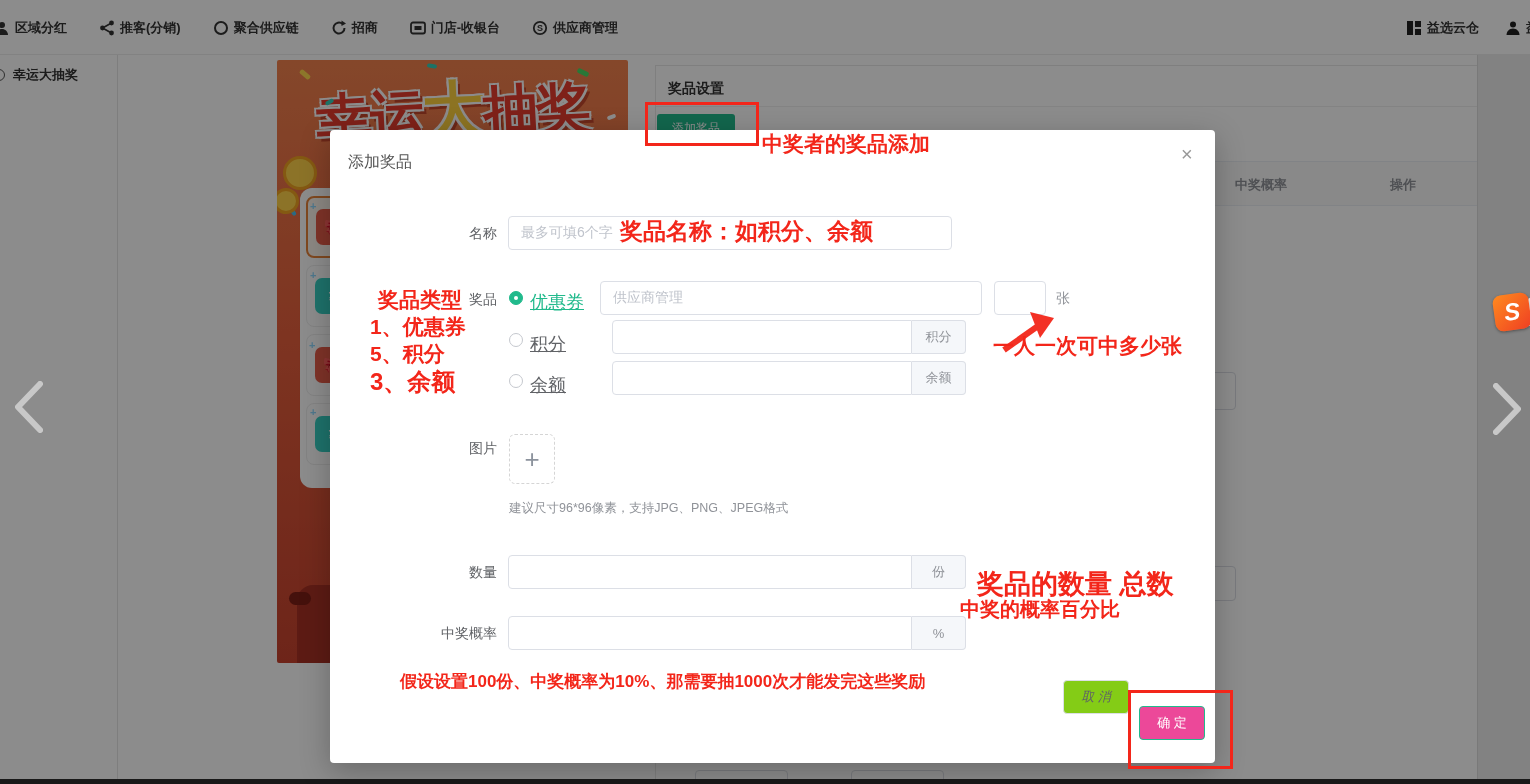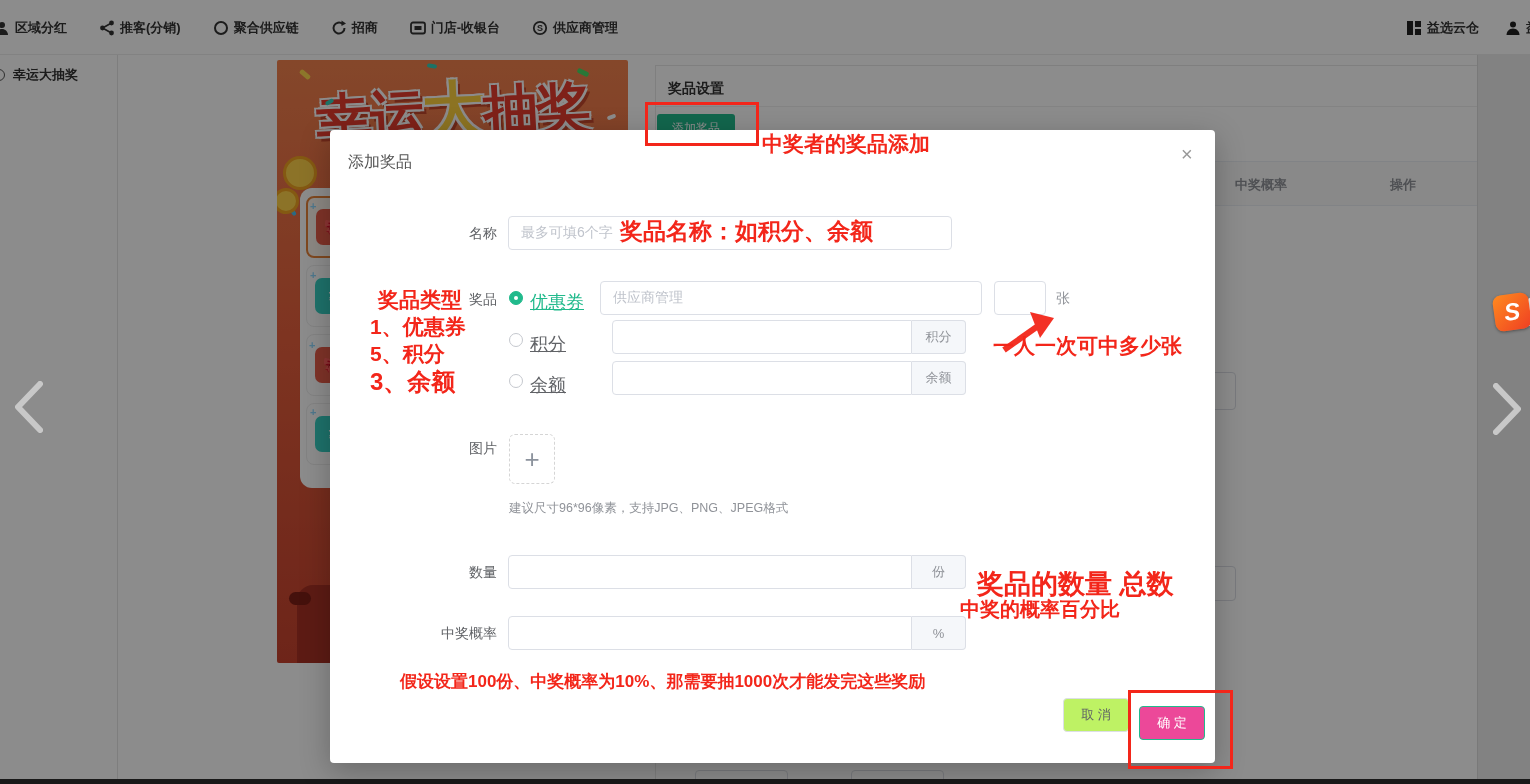--- a/index.html
+++ b/index.html
@@ -68,21 +68,21 @@
   .suffix{position:absolute;width:54px;height:34px;background:#f5f7fa;border:1px solid #dcdfe6;border-left:none;border-radius:0 4px 4px 0;display:flex;align-items:center;justify-content:center;font-size:13px;color:#909399;}
   .radio{position:absolute;width:14px;height:14px;border-radius:50%;border:1px solid #c5c8ce;background:#fff;cursor:pointer;}
   .radio.on{border-color:#21ba8c;background:#21ba8c;}
   .radio.on::after{content:'';position:absolute;left:4px;top:4px;width:4px;height:4px;border-radius:50%;background:#fff;}
   .rlabel{position:absolute;font-size:18px;color:#606266;cursor:pointer;text-decoration:underline;}
   .rlabel.on{color:#21ba8c;}
   .unit{position:absolute;font-size:14px;color:#909399;}
   .upload{position:absolute;left:179px;top:304px;width:46px;height:50px;border:1px dashed #d5d5d5;border-radius:6px;display:flex;align-items:center;justify-content:center;color:#8c939d;font-size:26px;font-weight:300;cursor:pointer;background:#fff;}
   .hint{position:absolute;left:179px;top:370px;font-size:12.5px;color:#909399;}
   .btn{position:absolute;height:34px;border-radius:4px;font-size:13px;display:flex;align-items:center;justify-content:center;cursor:pointer;}
-  .btn.cancel{left:733px;top:568px;width:66px;background:#bef264;border:1px solid #dcdfe6;color:#606266;}
+  .btn.cancel{left:733px;top:550px;width:66px;background:#84cc16;border:1px solid #dcdfe6;color:#606266;font-style:italic;}
   .btn.confirm{left:809px;top:576px;width:66px;background:#ec4899;border:1px solid #21ba8c;color:#fff;}
 
   
   .anno{z-index:30;}
   .red-text{position:absolute;color:#f3261a;font-weight:bold;white-space:nowrap;z-index:30;}
   .red-rect{position:absolute;border:3px solid #f3261a;z-index:30;}
   .chev{position:absolute;z-index:30;cursor:pointer;opacity:.95;}
   .s-badge{position:absolute;left:1494px;top:292px;width:42px;height:40px;z-index:30;}
   .s-badge .sq{position:absolute;left:0;top:2px;width:36px;height:36px;border-radius:8px;transform:rotate(-8deg);
       background:linear-gradient(140deg,#ff8a1e,#ef3f23);display:flex;align-items:center;justify-content:center;

